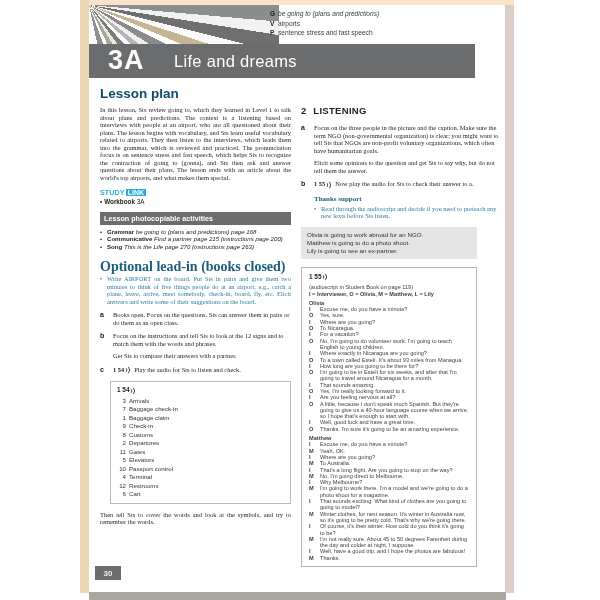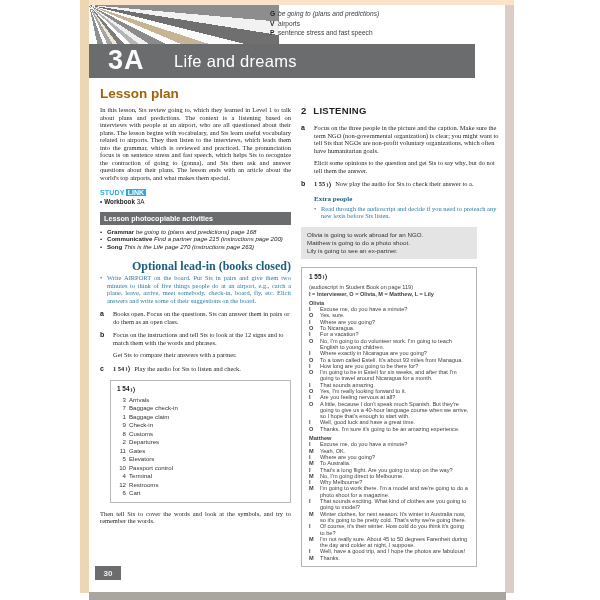--- a/index.html
+++ b/index.html
@@ -27,38 +27,38 @@
 
   
   .banner{left:89px;top:44px;width:386px;height:34px;background:#6b6c6e;z-index:2;}
   .banner-code{position:absolute;left:19px;top:1px;font-size:27px;font-weight:bold;color:#fafafa;letter-spacing:1px;}
   .banner-title{position:absolute;left:85px;top:8px;font-size:16.5px;font-weight:400;color:#ffffff;letter-spacing:0.3px;}
 
   
   .col-left{left:100px;top:86px;width:191px;z-index:2;}
   .col-right{left:301px;top:86px;width:203px;z-index:2;}
 
-  .lp-title{margin:0 0 5px;font-size:13.5px;font-weight:bold;color:#a16207;}
+  .lp-title{margin:0 0 5px;font-size:13.5px;font-weight:bold;color:#0c4a6e;}
   .body-text{margin:0;font-family:"Liberation Serif",serif;font-size:6.45px;line-height:7.5px;color:#1f1f1f;text-align:justify;}
 
   .studylink{margin-top:8px;font-size:7px;}
   .study{color:#29abe2;font-weight:bold;letter-spacing:0.2px;}
   .link{background:#29abe2;color:#fff;font-weight:bold;padding:0 2px;margin-left:1px;}
   .wb-row{margin-top:2px;font-size:6.3px;}
   .wb-bullet{margin-right:2px;}
   .wb-label{font-weight:bold;}
 
   .act-bar{margin-top:7px;background:#6b6c6e;color:#fff;font-weight:bold;font-size:7.2px;padding:2px 4px;}
   .act-list{margin:3px 0 0;padding:0;list-style:none;}
   .act-item{position:relative;padding-left:7px;font-size:6.1px;line-height:7.4px;color:#222;}
   .act-item::before{content:"•";position:absolute;left:0;top:0;}
   .act-label{font-weight:bold;}
   .act-text{font-style:italic;}
 
-  .leadin-head{margin:9px 0 0;font-family:"Liberation Serif",serif;font-weight:bold;font-size:12px;color:#1c5e7e;text-align:right;}
+  .leadin-head{margin:9px 0 0;font-family:"Liberation Serif",serif;font-weight:bold;font-size:14px;color:#1c5e7e;}
   .leadin-bullet{position:relative;padding-left:7px;font-family:"Liberation Serif",serif;font-size:6.45px;line-height:7.5px;color:#2d7ca3;text-align:justify;}
   .leadin-bullet::before{content:"•";position:absolute;left:0;top:0;}
 
   .sec-head{margin-top:11px;white-space:nowrap;}
   .sec-num{font-weight:bold;font-size:9.5px;margin-right:7px;}
   .sec-title{font-weight:bold;font-size:9.5px;letter-spacing:0.3px;}
   .sec-sub{color:#7a7a7a;font-size:8px;margin-left:5px;}
 
   .step{position:relative;padding-left:13px;margin-top:6px;}
   .step-letter{position:absolute;left:0;top:0;font-weight:bold;font-size:7px;}
@@ -239,21 +239,21 @@
     </div>
 
     <div class="step">
       <span class="step-letter">b</span>
       <p><span class="audio-badge"><span>1 55</span><svg width="6" height="8" viewBox="0 0 6 8">
               <path d="M1.2 2.2 A3.2 3.2 0 0 1 1.2 5.8" fill="none" stroke="#333" stroke-width="0.9"></path>
               <path d="M3.4 0.8 A5 5 0 0 1 3.4 7.2" fill="none" stroke="#333" stroke-width="0.9"></path>
             </svg></span><span>Now play the audio for Sts to check their answer to a.</span></p>
     </div>
 
-    <div class="extra-head">Extra people</div>
+    <div class="extra-head">Thanks support</div>
     <div class="extra-bullet">Read through the audioscript and decide if you need to preteach any new lexis before Sts listen.</div>
 
     <div class="graybox">
 
         <div class="gray-row">Olivia is going to work abroad for an NGO.</div>
 
         <div class="gray-row">Matthew is going to do a photo shoot.</div>
 
         <div class="gray-row">Lily is going to see an ex-partner.</div>
       </div>

